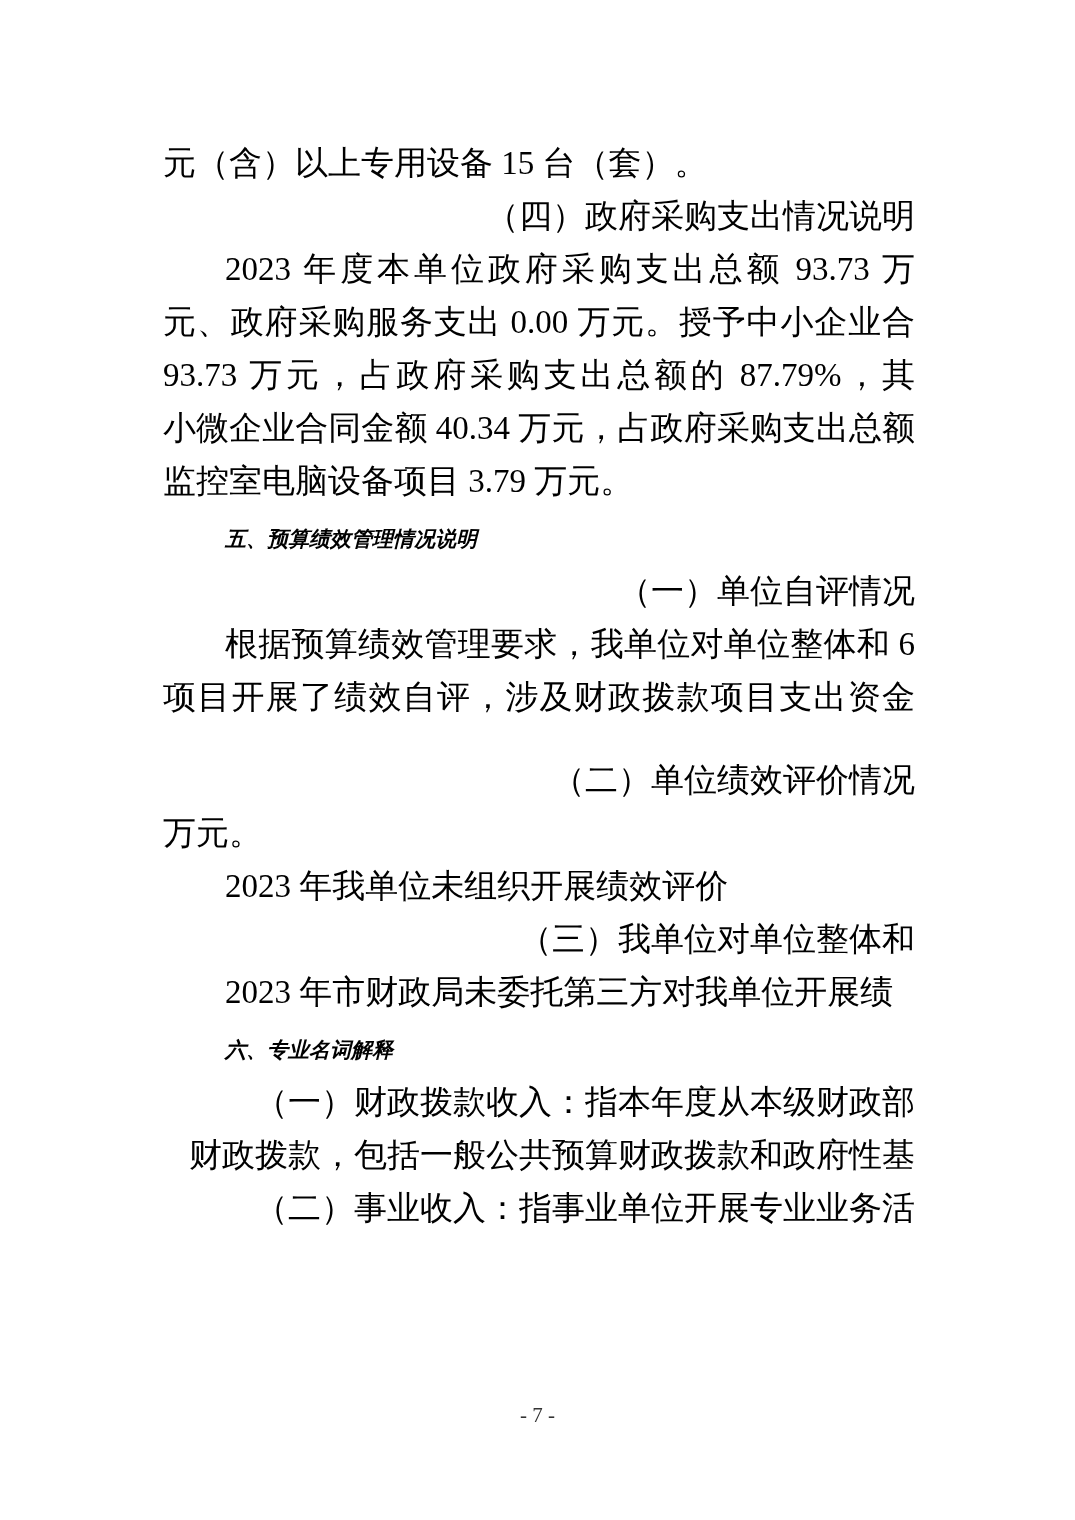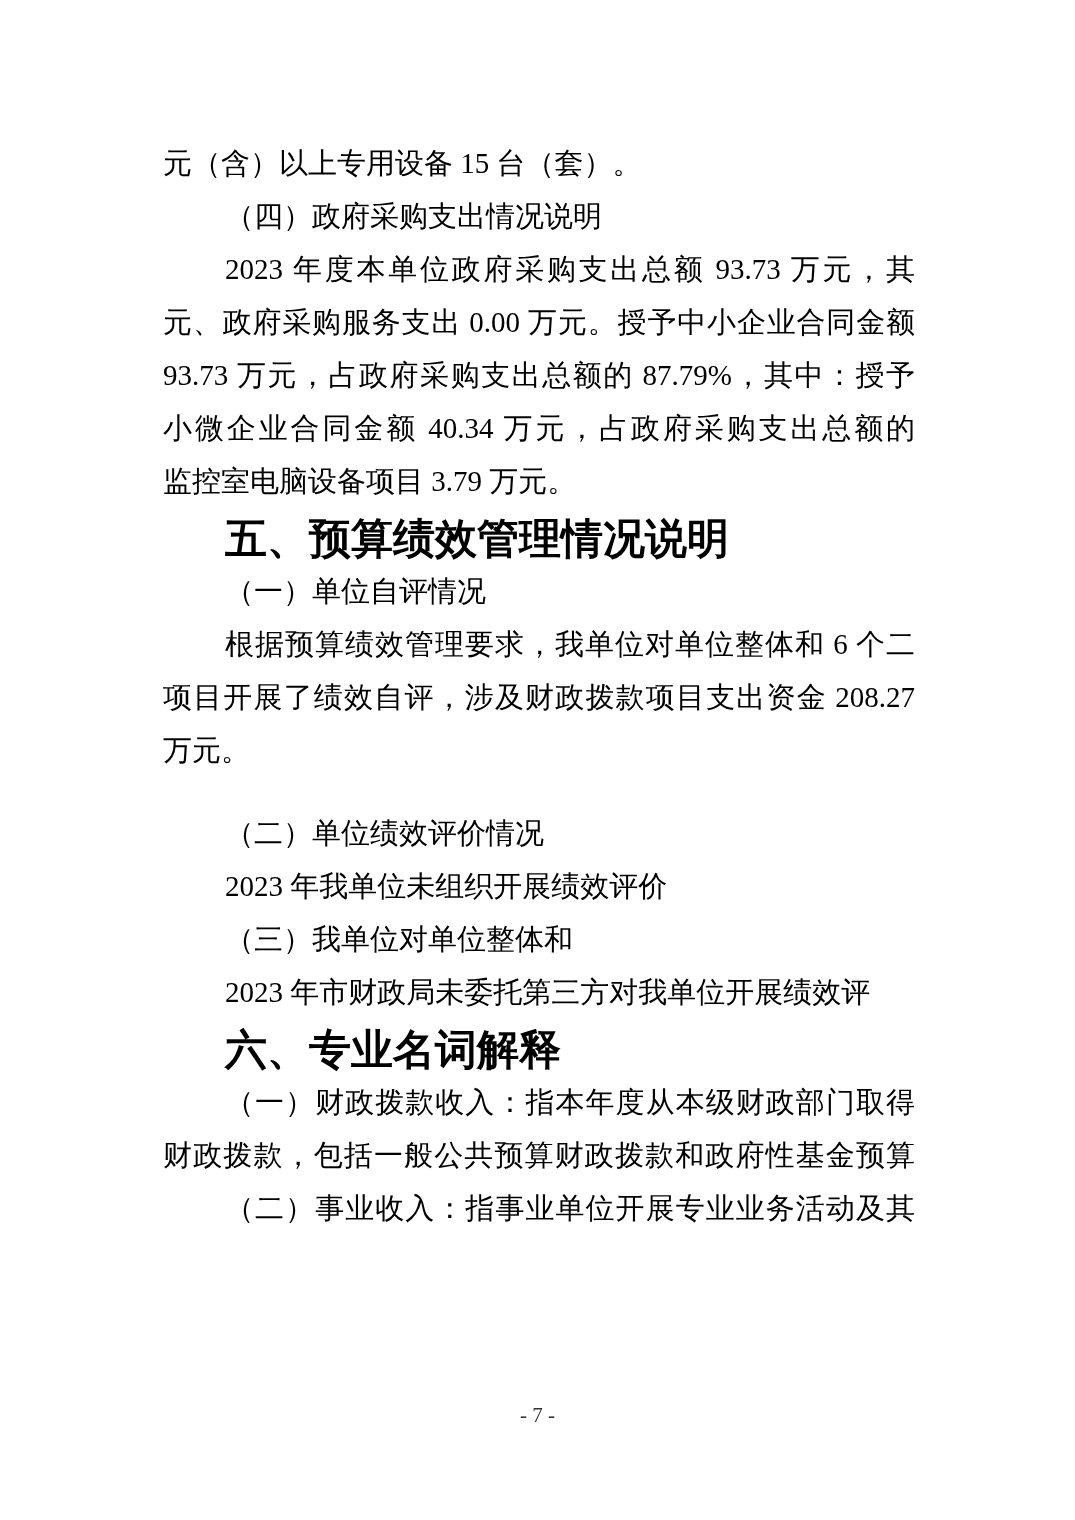--- a/index.html
+++ b/index.html
@@ -12,34 +12,35 @@
     overflow: hidden;
   }
   .content {
     position: absolute;
     left: 163px;
     top: 137px;
     width: 752px;
   }
   .ln {
     font-family: "Liberation Serif", "DejaVu Serif", serif;
-    font-size: 29px;
+    font-size: 33px;
     line-height: 53px;
     height: 53px;
     overflow: hidden;
     white-space: pre-wrap;
   }
   .ind { text-indent: 62px; }
   .just { text-align: justify; text-align-last: justify; }
-  .kai { font-weight: 500; }
+  .kai { font-weight: 500; text-align: right; }
   .hblack {
     font-family: "Liberation Sans", "DejaVu Sans", sans-serif;
     font-weight: 700;
-    font-size: 42px;
+    font-size: 21px;
     margin-top: 4px;
+    font-style: italic;
   }
   .gap { margin-top: 30px; }
   .footer {
     position: absolute;
     left: 0;
     top: 1403px;
     width: 100%;
     text-align: center;
     font-family: "Liberation Serif", "DejaVu Serif", serif;
     font-size: 21px;
@@ -55,22 +56,22 @@
     <div class="ln ind kai">（四）政府采购支出情况说明</div>
     <div class="ln ind just">2023 年度本单位政府采购支出总额 93.73 万元，其中：</div>
     <div class="ln just">元、政府采购服务支出 0.00 万元。授予中小企业合同金额</div>
     <div class="ln just">93.73 万元，占政府采购支出总额的 87.79%，其中：授予</div>
     <div class="ln just">小微企业合同金额 40.34 万元，占政府采购支出总额的</div>
     <div class="ln">监控室电脑设备项目 3.79 万元。</div>
     <div class="ln ind hblack">五、预算绩效管理情况说明</div>
     <div class="ln ind kai">（一）单位自评情况</div>
     <div class="ln ind just">根据预算绩效管理要求，我单位对单位整体和 6 个二级</div>
     <div class="ln just">项目开展了绩效自评，涉及财政拨款项目支出资金 208.27</div>
+    <div class="ln ind kai gap">（二）单位绩效评价情况</div>
     <div class="ln">万元。</div>
-    <div class="ln ind kai gap">（二）单位绩效评价情况</div>
     <div class="ln ind">2023 年我单位未组织开展绩效评价</div>
     <div class="ln ind kai">（三）我单位对单位整体和</div>
     <div class="ln ind">2023 年市财政局未委托第三方对我单位开展绩效评价。</div>
     <div class="ln ind hblack">六、专业名词解释</div>
     <div class="ln ind kai just">（一）财政拨款收入：指本年度从本级财政部门取得的</div>
     <div class="ln kai just">财政拨款，包括一般公共预算财政拨款和政府性基金预算财</div>
     <div class="ln ind kai just">（二）事业收入：指事业单位开展专业业务活动及其辅</div>
   </div>
   <div class="footer">- 7 -</div>
 </div>

